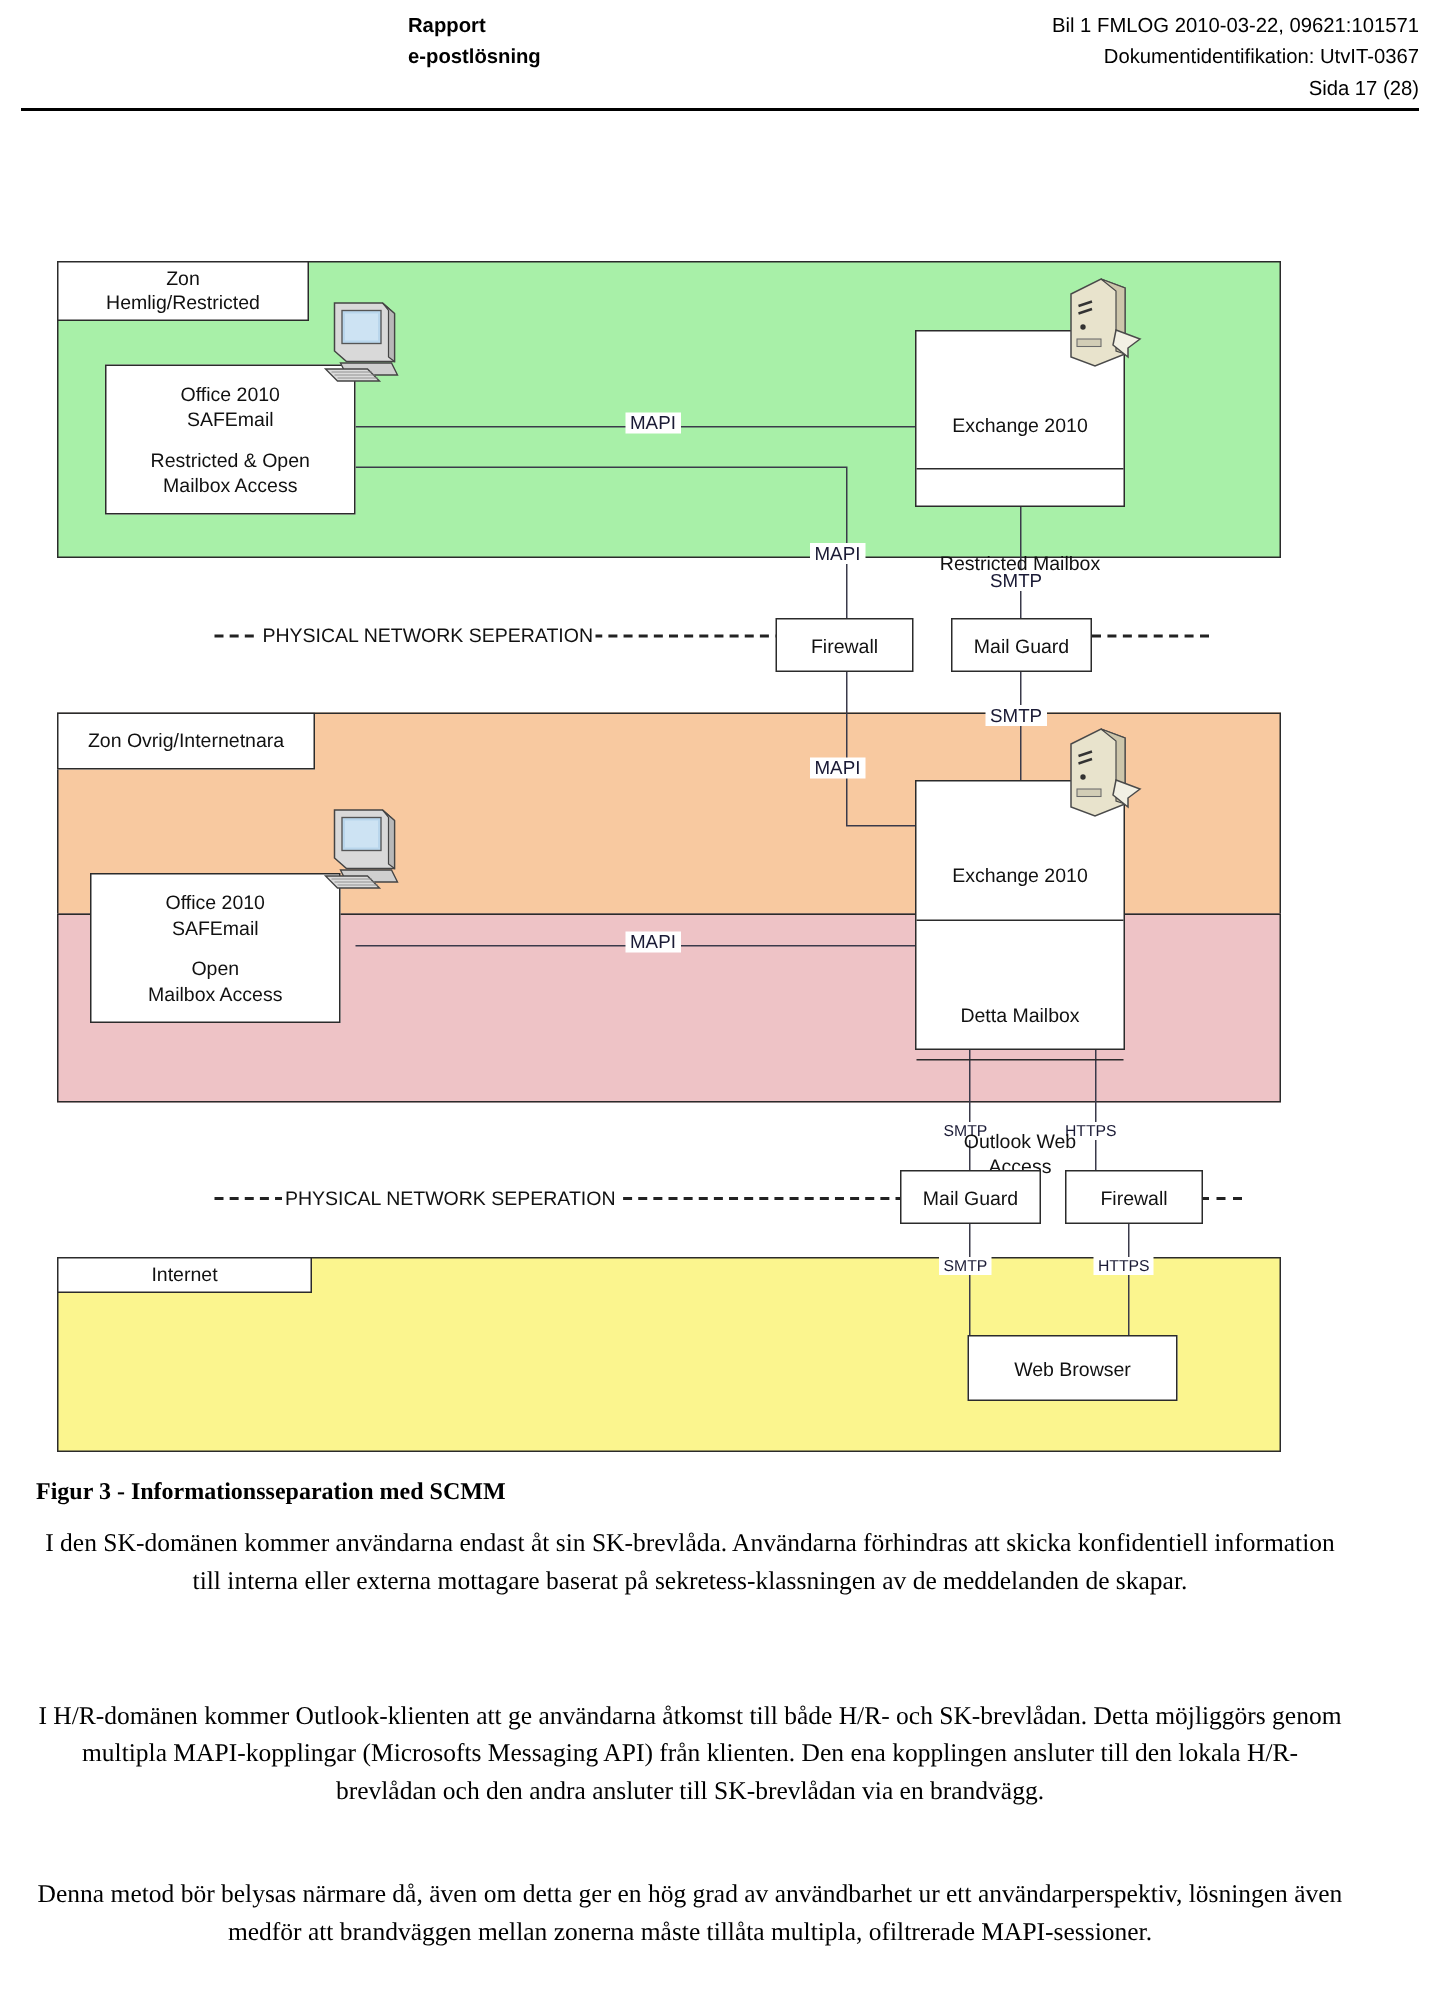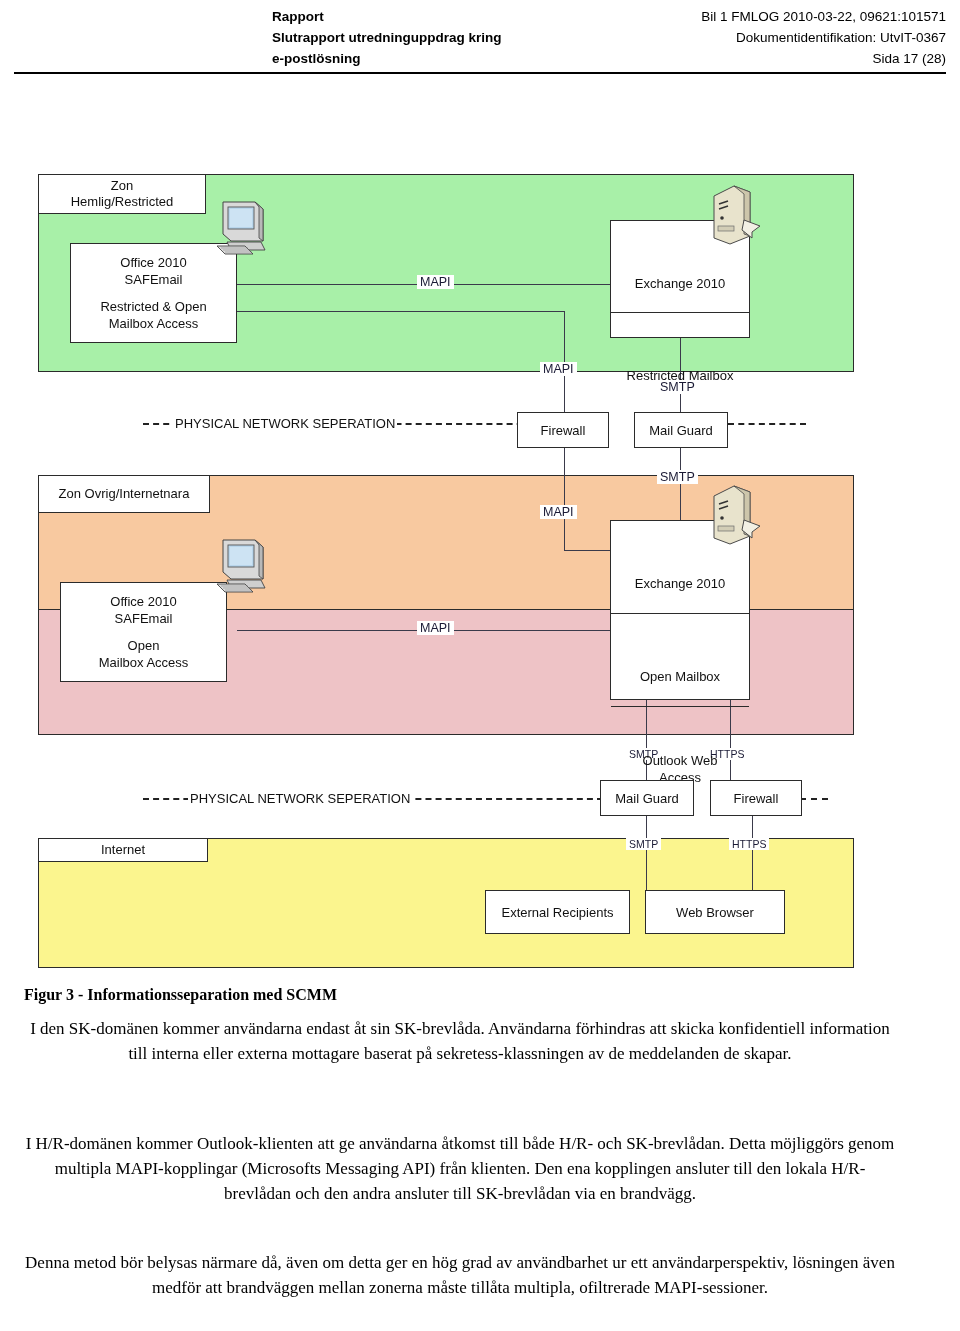--- a/index.html
+++ b/index.html
@@ -223,21 +223,20 @@
     color: #000;
     text-align: center;
   }
 </style>
 </head>
 <body>
 
 <div class="page-header">
   <div class="hdr-col-mid">
     <div>Rapport</div>
-    <div>Slutrapport utredninguppdrag kring</div>
     <div>e-postlösning</div>
   </div>
   <div class="hdr-col-right">
     <div>Bil 1 FMLOG 2010-03-22, 09621:101571</div>
     <div>Dokumentidentifikation: UtvIT-0367</div>
     <div>Sida 17 (28)</div>
   </div>
 </div>
 <div class="hdr-rule"></div>
 
@@ -344,21 +343,21 @@
       <polygon points="12,42 46,42 50,50 16,50" fill="#cfcfcf" stroke="#444" stroke-width="0.9"></polygon>
       <polygon points="2,46 30,46 38,54 10,54" fill="#dcdcdc" stroke="#444" stroke-width="0.9"></polygon>
       <line x1="6" y1="48" x2="33" y2="48" stroke="#888" stroke-width="0.6"></line>
       <line x1="8" y1="50" x2="35" y2="50" stroke="#888" stroke-width="0.6"></line>
       <line x1="10" y1="52" x2="37" y2="52" stroke="#888" stroke-width="0.6"></line>
     </svg>
   </div>
 
   <div class="node-stack" style="left:610px; top:370px; width:140px; height:180px;">
     <div class="cell" style="height:60px;">Exchange 2010</div>
-    <div class="cell" style="height:60px;">Open Mailbox</div>
+    <div class="cell" style="height:60px;">Detta Mailbox</div>
     <div class="cell" style="height:58px;">Outlook Web
 Access</div>
   </div>
 
   <div class="srv-icon" style="left:708px; top:332px; width:56px; height:70px;">
     <svg width="56" height="70" viewBox="0 0 56 70">
       <polygon points="6,14 26,4 42,10 42,54 22,62 6,56" fill="#e8e3cc" stroke="#4a4a4a" stroke-width="1"></polygon>
       <polygon points="26,4 42,10 42,54 36,52 36,12" fill="#cdc6ab" stroke="#4a4a4a" stroke-width="0.8"></polygon>
       <line x1="11" y1="22" x2="20" y2="19" stroke="#333" stroke-width="1.6"></line>
       <line x1="11" y1="27" x2="20" y2="24" stroke="#333" stroke-width="1.6"></line>
@@ -389,23 +388,20 @@
   <div class="line-v" style="left:646px; top:666px; height:74px;"></div>
   <div class="proto small" style="left:626px; top:688px;">SMTP</div>
   <div class="line-v" style="left:752px; top:666px; height:74px;"></div>
   <div class="proto small" style="left:729px; top:688px;">HTTPS</div>
 
   <div class="zone zone-yellow" style="left:38px; top:688px; width:816px; height:130px;"></div>
   <div class="zone-tab" style="left:38px; top:688px; width:170px; height:24px;">
     <span>Internet</span>
   </div>
 
-  <div class="node" style="left:485px; top:740px; width:145px; height:44px;">
-    <span>External Recipients</span>
-  </div>
   <div class="node" style="left:645px; top:740px; width:140px; height:44px;">
     <span>Web Browser</span>
   </div>
 </div>
 
 <div class="figcaption">Figur 3 - Informationsseparation med SCMM</div>
 
 <div class="para" style="top:1016px;">I den SK-domänen kommer användarna endast åt sin SK-brevlåda. Användarna förhindras att skicka konfidentiell information till interna eller externa mottagare baserat på sekretess-klassningen av de meddelanden de skapar.</div>
 <div class="para" style="top:1131px;">I H/R-domänen kommer Outlook-klienten att ge användarna åtkomst till både H/R- och SK-brevlådan. Detta möjliggörs genom multipla MAPI-kopplingar  (Microsofts Messaging API) från klienten. Den ena kopplingen ansluter till den lokala H/R-brevlådan och den andra ansluter till SK-brevlådan via en brandvägg.</div>
 <div class="para" style="top:1250px;">Denna metod bör belysas närmare då, även om detta ger en hög grad av användbarhet ur ett användarperspektiv, lösningen även medför att brandväggen mellan zonerna måste tillåta multipla, ofiltrerade MAPI-sessioner.</div>

